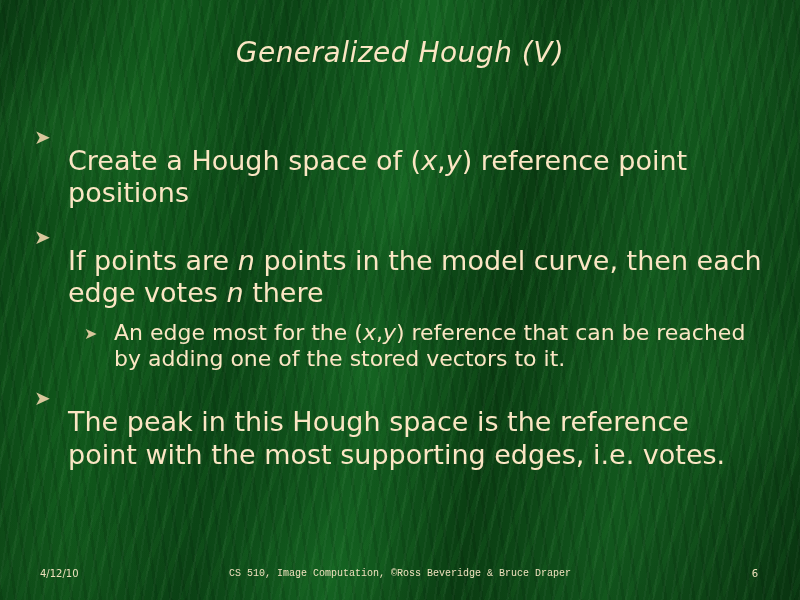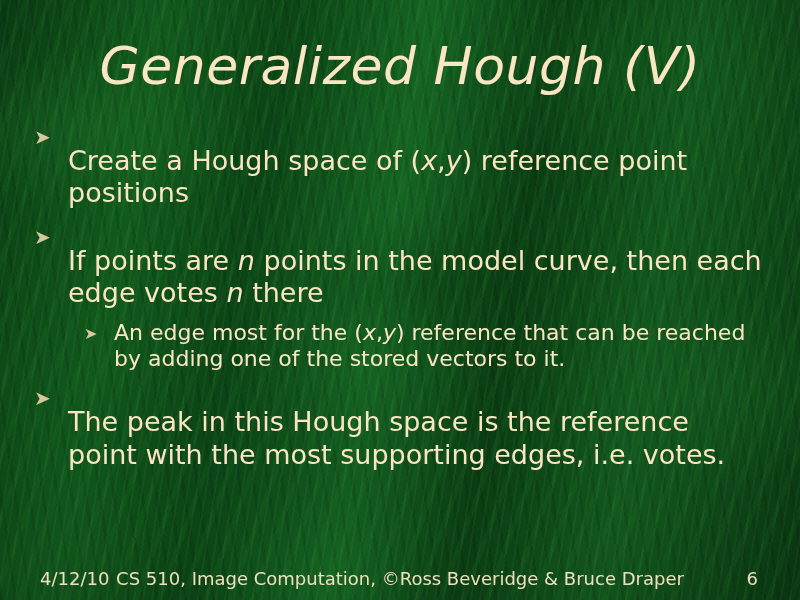--- a/index.html
+++ b/index.html
@@ -57,21 +57,21 @@
   }
 
   .slide-title {
     position: absolute;
     top: 36px;
     left: 0;
     width: 100%;
     text-align: center;
     font-family: "DejaVu Sans", sans-serif;
     font-style: italic;
-    font-size: 52px;
+    font-size: 28px;
     color: #fbe6c4;
     letter-spacing: 0.5px;
   }
 
   .body {
     position: absolute;
     top: 120px;
     left: 34px;
     width: 740px;
   }
@@ -123,33 +123,34 @@
     font-style: italic;
   }
 
   .footer {
     position: absolute;
     bottom: 14px;
     left: 0;
     width: 100%;
     height: 18px;
     color: #efe0bd;
-    font-size: 18px;
+    font-size: 10px;
   }
   .footer-date {
     position: absolute;
     left: 40px;
     top: 0;
   }
   .footer-center {
     position: absolute;
     left: 0;
     width: 100%;
     text-align: center;
     top: 0;
+    font-family: Liberation Mono, monospace;
   }
   .footer-page {
     position: absolute;
     right: 42px;
     top: 0;
   }
 </style>
 </head>
 <body>
 

